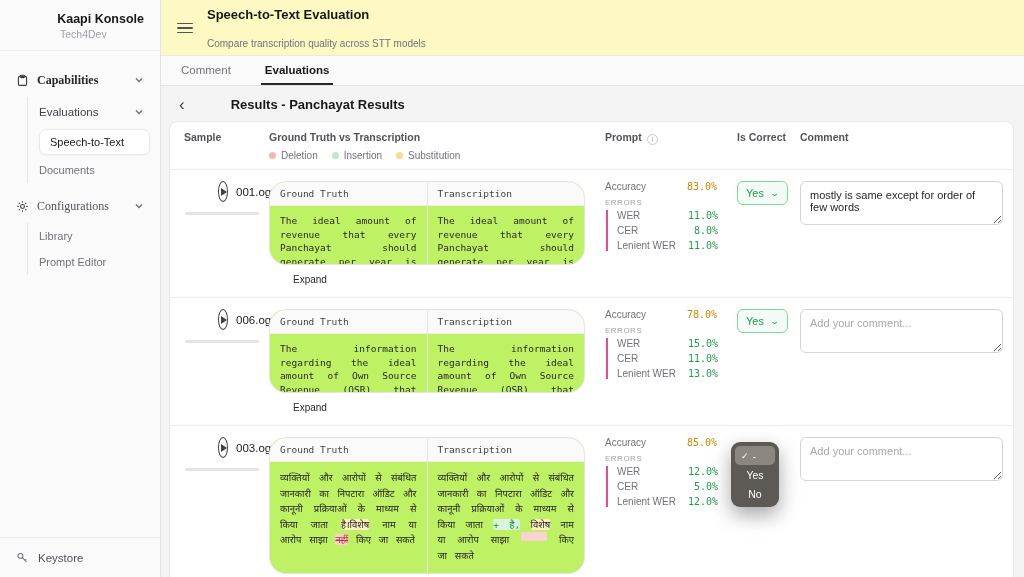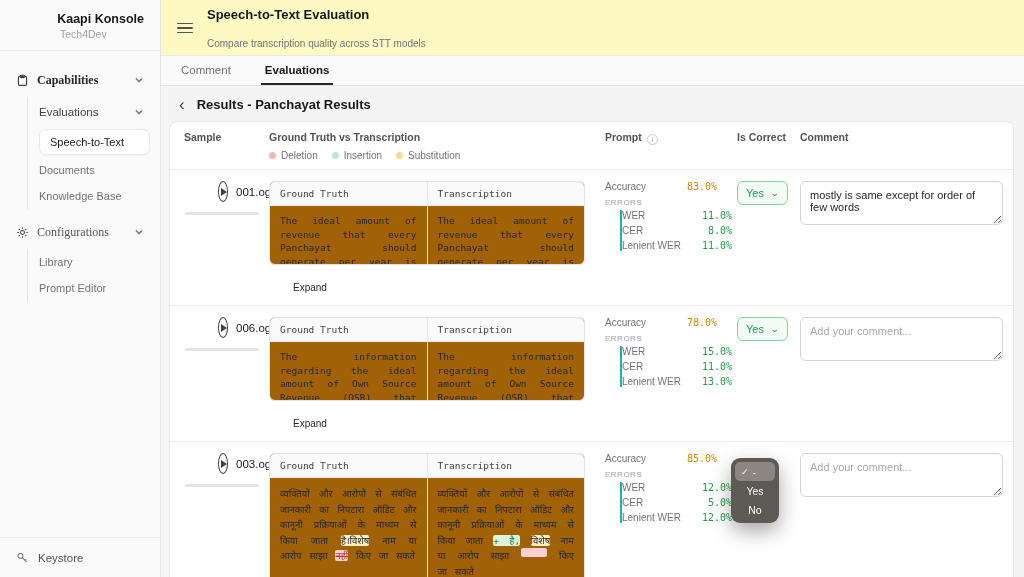--- a/index.html
+++ b/index.html
@@ -40,21 +40,21 @@
   .burger i { display:block; height:1.6px; background:#52525b; border-radius:1px; }
   .tabbar { background:#fafafa; border-bottom:1px solid #e4e4e7; display:flex;
     padding:0 16px; gap:26px; }
   .tab { font-size:11.5px; color:#71717a; padding:8px 4px 7px; cursor:pointer;
     border-bottom:2px solid transparent; }
   .tab.active { color:#18181b; font-weight:bold; border-bottom-color:#27272a; }
 
   .content { flex:1; overflow:hidden; }
   .results-head { display:flex; align-items:center; gap:12px; padding:11px 18px 9px; }
   .back { font-size:17px; color:#3f3f46; cursor:pointer; line-height:12px; }
-  .results-title { font-size:13px; font-weight:bold; color:#18181b; }
+  .results-title { font-size:13px; font-weight:bold; color:#18181b;margin-left:34px; }
 
   .card { background:#fff; border:1px solid #e8e8ea; border-radius:8px;
     margin:0 10px 0 8px; overflow:hidden; }
   .grid-cols { display:grid; grid-template-columns:85px 316px 132px 83px 1fr;
     padding:0 10px 0 14px; }
   .thead { border-bottom:1px solid #ececee; padding-top:9px; padding-bottom:8px; }
   .th { font-size:10.5px; font-weight:bold; color:#52525b; }
   .th-score, .th-correct { padding-left:20px; }
   .score-info { display:inline-flex; align-items:center; justify-content:center;
     width:11px; height:11px; border:1px solid #c9c9ce; border-radius:50%;
@@ -70,42 +70,42 @@
   
   .audio-line { display:flex; align-items:center; gap:8px;padding-left:34px; }
   .play { width:21px; height:21px; border:1.6px solid #3f3f46; border-radius:50%;
     background:#fff; cursor:pointer; display:flex; align-items:center; justify-content:center; }
   .play .tri { width:0; height:0; border-left:6px solid #3f3f46;
     border-top:4px solid transparent; border-bottom:4px solid transparent; margin-left:2px; }
   .fname { font-size:11.5px; color:#18181b; }
   .seek { width:74px; height:3px; background:#e4e4e7; border-radius:2px; margin:10px 0 0 1px; cursor:pointer; }
 
   
-  .panel { display:flex; border:1px solid #e4e4e7; border-radius:6px; overflow:hidden; background:#a16207; }
+  .panel { display:flex; border:1px solid #e4e4e7; border-radius:17px; overflow:hidden; background:#bef264; }
   .half { flex:1; min-width:0; }
   .half + .half { border-left:1px solid #e4e4e7; }
   .ph { font-family:"DejaVu Sans Mono", monospace; font-size:9.5px; color:#3f3f46;
     background:#fafafa; border-bottom:1px solid #ececee; padding:6px 10px; }
   .pb { font-family:"DejaVu Sans Mono","DejaVu Sans", monospace; font-size:9.5px;
     line-height:13.5px; color:#27272a; padding:8px 10px 0; text-align:justify; word-spacing:2px; }
   .row.collapsed .pb { height:58px; overflow:hidden; }
   .row.tall .pb { line-height:15.5px; padding-bottom:10px; }
   .seg-sub { background:#fdf0bf; border-radius:2px; }
   .seg-ins { background:#d9f3dd; color:#1c8a3f; border-radius:2px; }
   .seg-del { background:#fbd2d2; color:#b43c3c; text-decoration:line-through; border-radius:2px; }
   .seg-blank { display:inline-block; background:#fbd2d2; height:9px; border-radius:2px; }
-  .toggle { display:inline-block; font-size:10px; color:#27272a; margin-top:17px; cursor:pointer;padding-left:24px; }
+  .toggle { display:inline-block; font-size:10px; color:#27272a; margin-top:9px; cursor:pointer;padding-left:24px; }
 
   
   .col-score { padding-left:20px; }
   .sc-row { display:flex; justify-content:space-between; font-size:10px; color:#71717a; width:112px; }
   .sc-row .v { font-family:"DejaVu Sans Mono", monospace; font-size:10px; }
   .v.warn { color:#d08700; } .v.good { color:#1f9d4d; }
   .sc-errors { font-size:8px; letter-spacing:.5px; color:#a1a1aa; margin:6px 0 3px; }
-  .err-group { border-left:2px solid #14b8a6; padding-left:0; margin-left:15px;
+  .err-group { border-left:2px solid #ec4899; padding-left:9px; margin-left:1px;
     display:flex; flex-direction:column; gap:4px; width:112px; }
   .err-group .sc-row { width:100%; }
 
   
   .col-correct { padding-left:20px; position:relative; }
   .sel { display:inline-flex; align-items:center; gap:7px; height:24px; padding:0 8px;
     border-radius:6px; font-size:11px; cursor:pointer; background:#fff; border:1px solid #d4d4d8; color:#52525b; }
   .sel .chv { font-size:9px; transform:scaleX(1.3); }
   .sel.yes { border-color:#7fd89b; background:#f2fbf5; color:#1f9d4d; }
   .popup { position:absolute; top:5px; left:14px; background:#5d5955; border-radius:9px;
@@ -147,21 +147,20 @@
         <div class="tree-row">
           <span class="lbl">Evaluations</span>
           <span class="chev"><svg viewBox="0 0 10 10" fill="none" stroke-width="1.4">
                 <polyline points="2,3.5 5,6.5 8,3.5"></polyline>
               </svg></span>
         </div>
         <div class="subtree">
           <div class="leaf selected">Speech-to-Text</div>
         </div>
         <div class="leaf">Documents</div>
-        <div class="leaf">Knowledge Base</div>
       </div>
       <div class="nav-head">
         <svg class="ic" viewBox="0 0 16 16" fill="none" stroke-width="1.3">
             <circle cx="8" cy="8" r="2.4"></circle>
             <path d="M8 1.5v2M8 12.5v2M1.5 8h2M12.5 8h2M3.4 3.4l1.4 1.4M11.2 11.2l1.4 1.4M12.6 3.4l-1.4 1.4M4.8 11.2l-1.4 1.4"></path>
           </svg>
         <span class="lbl" style="font-weight:normal;color:#52525b">Configurations</span>
         <span class="chev"><svg viewBox="0 0 10 10" fill="none" stroke-width="1.4">
               <polyline points="2,3.5 5,6.5 8,3.5"></polyline>
             </svg></span>

